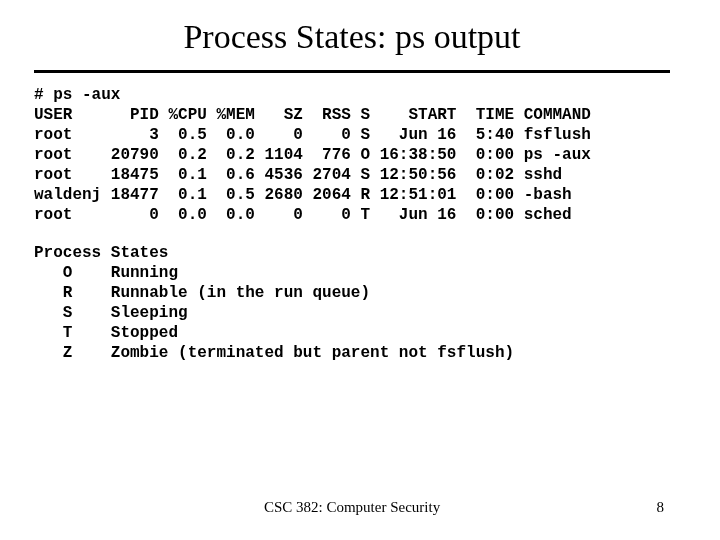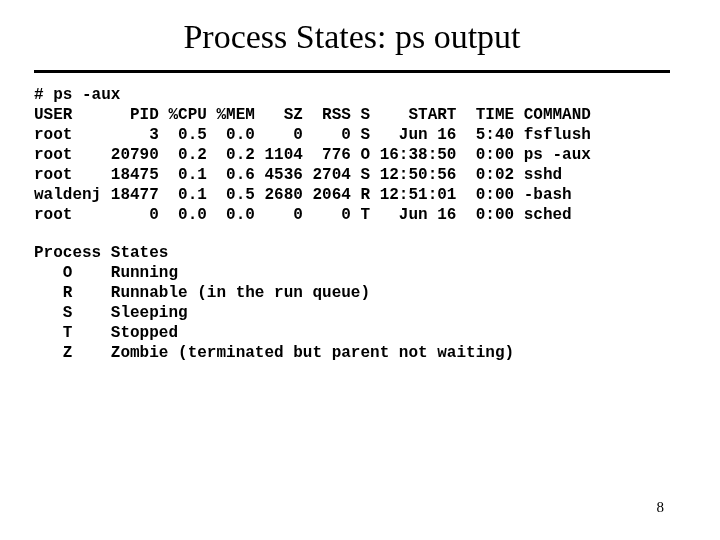--- a/index.html
+++ b/index.html
@@ -66,17 +66,18 @@
 root    20790  0.2  0.2 1104  776 O 16:38:50  0:00 ps -aux
 root    18475  0.1  0.6 4536 2704 S 12:50:56  0:02 sshd
 waldenj 18477  0.1  0.5 2680 2064 R 12:51:01  0:00 -bash
 root        0  0.0  0.0    0    0 T   Jun 16  0:00 sched</pre>
 
   <pre class="code" id="states-block" style="margin-top:18px;">Process States
    O    Running
    R    Runnable (in the run queue)
    S    Sleeping
    T    Stopped
-   Z    Zombie (terminated but parent not waiting)</pre>
+   Z    Zombie (terminated but parent not fsflush)</pre>
 
+  <div class="footer-left">CSC 382: Computer Security</div>
   <div class="footer-right">8</div>
 
 </div>
 
 </body></html>

